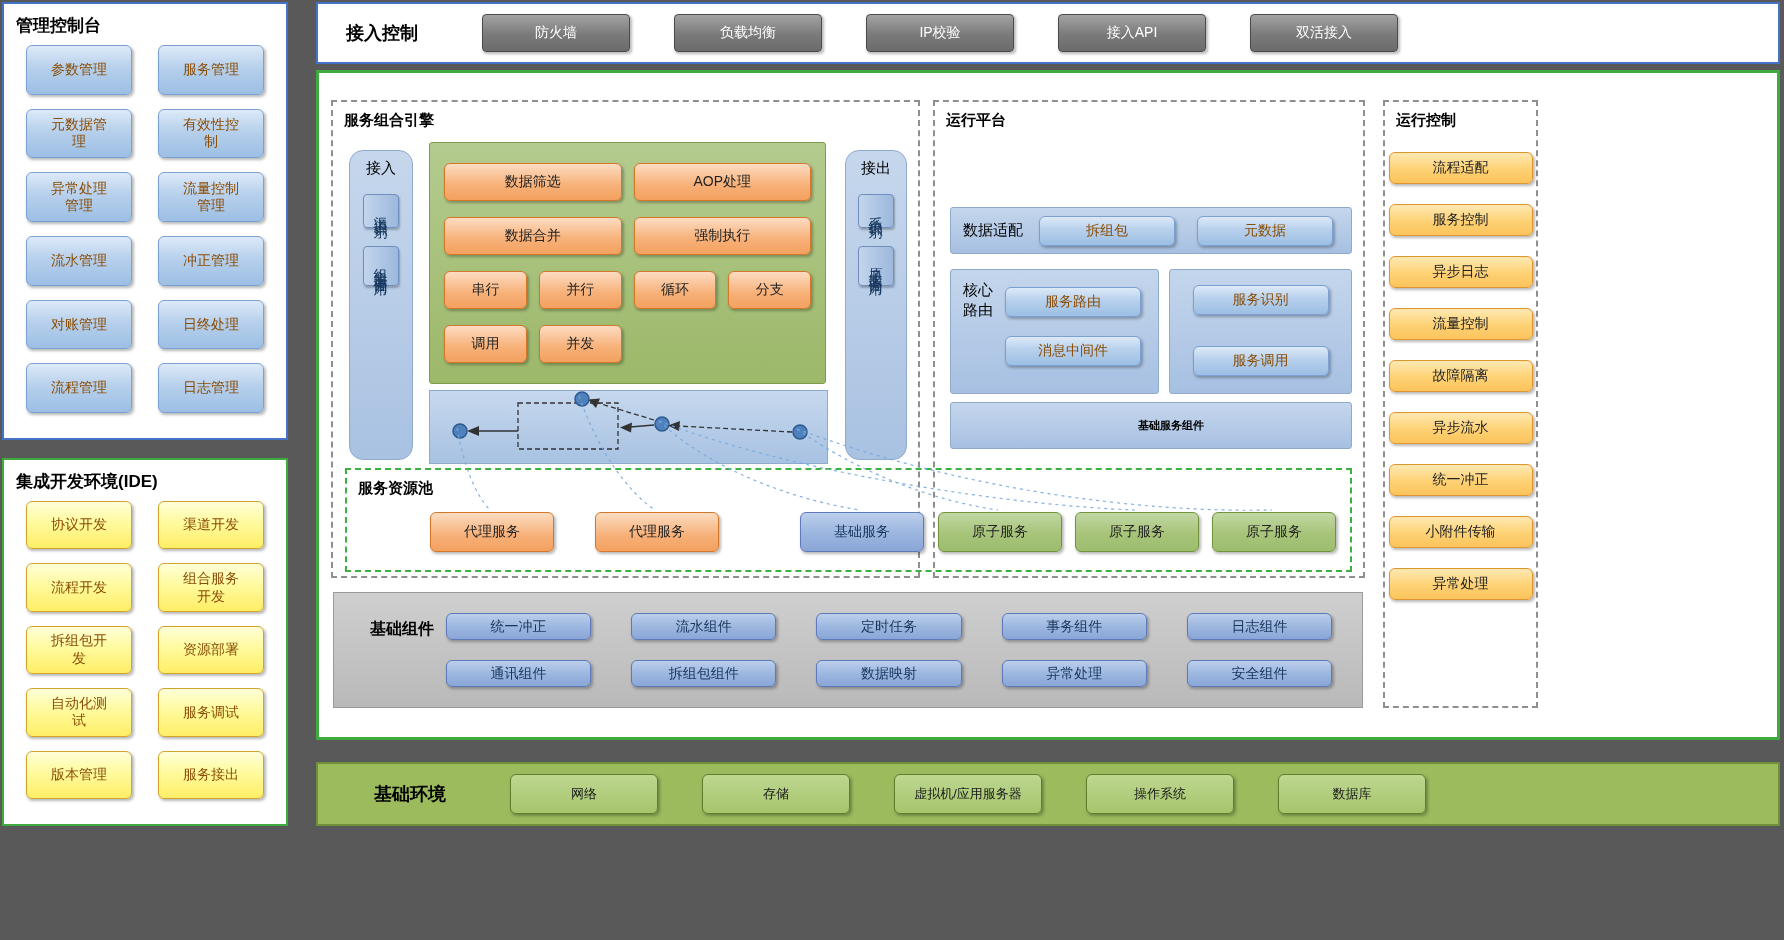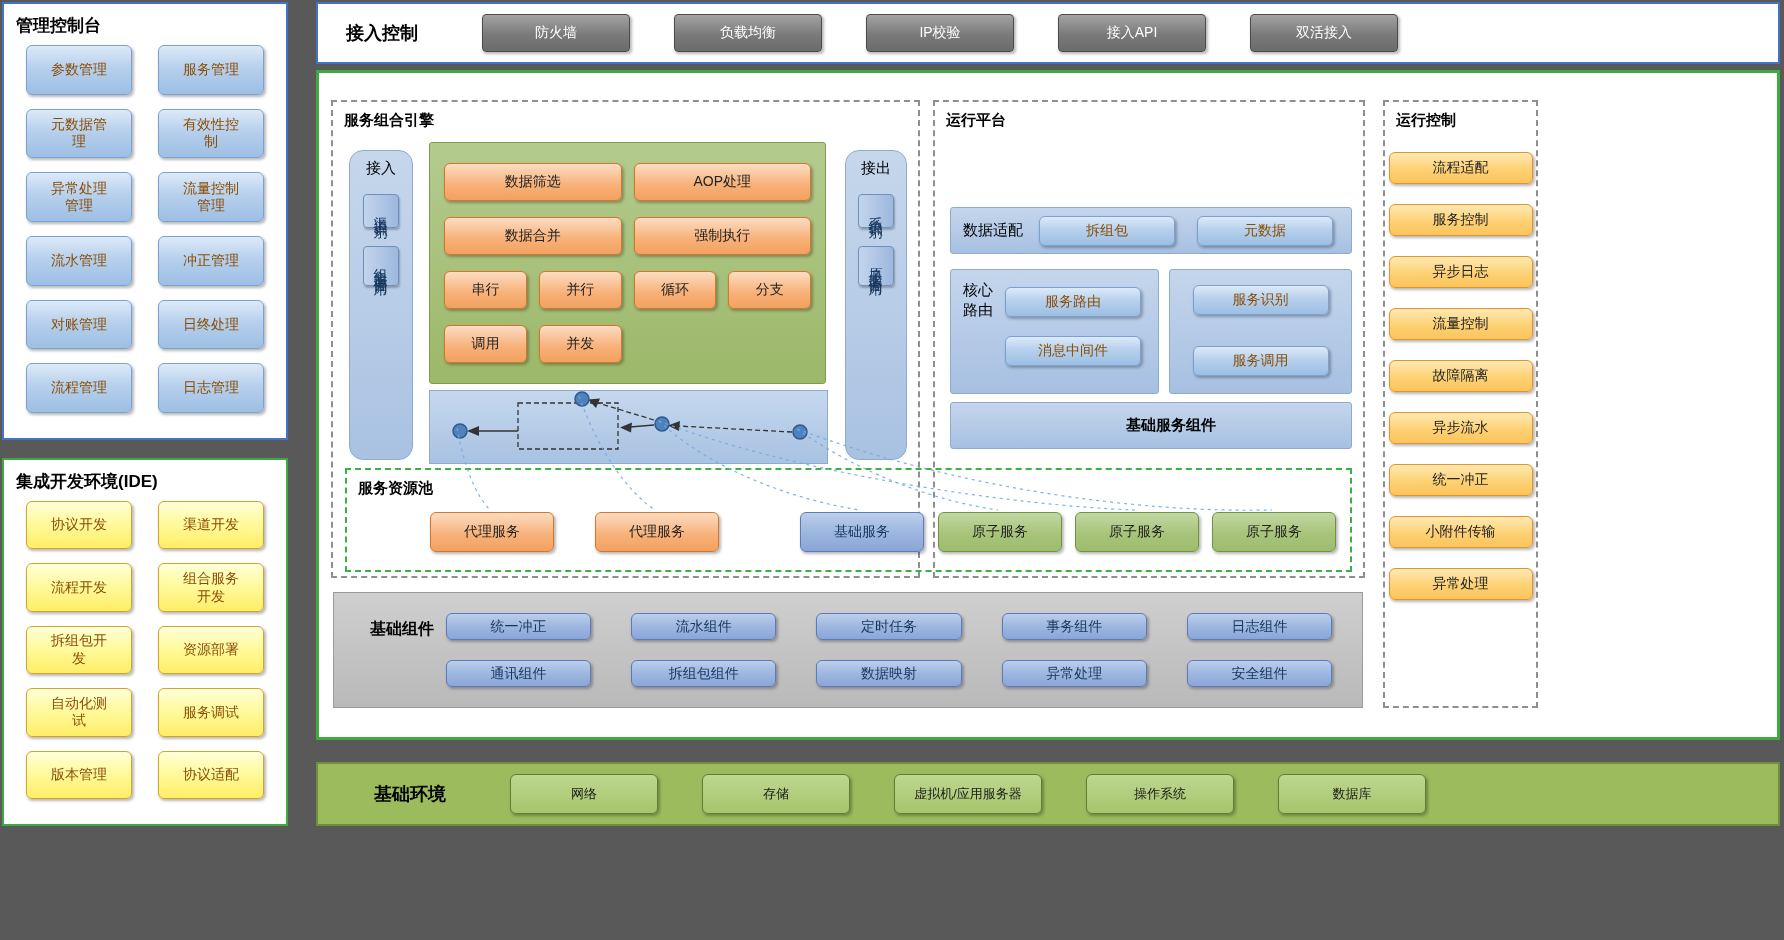--- a/index.html
+++ b/index.html
@@ -87,21 +87,21 @@
         background:linear-gradient(180deg,#c4d6ec,#a7c0e2);border:1px solid #8fa9cf;
         display:flex;box-sizing:border-box;}
   .core-label{width:46px;padding:10px 0 0 12px;font-size:15px;line-height:1.3;}
   .core-chips{display:flex;flex-direction:column;gap:19px;padding-top:17px;margin-left:8px;}
   #core-side{position:absolute;left:234px;top:167px;width:183px;height:125px;border-radius:3px;
              background:linear-gradient(180deg,#c4d6ec,#a7c0e2);border:1px solid #8fa9cf;
              display:flex;flex-direction:column;justify-content:space-between;
              align-items:center;padding:15px 0 17px;box-sizing:border-box;}
   #base-bar{position:absolute;left:15px;top:300px;width:402px;height:47px;border-radius:3px;
             background:linear-gradient(180deg,#c4d6ec,#a7c0e2);border:1px solid #8fa9cf;
-            display:flex;align-items:center;justify-content:center;font-size:15px;
+            display:flex;align-items:center;justify-content:center;font-size:11px;
             font-weight:600;color:#000;box-sizing:border-box;padding-left:40px;}
 
   
   #pool{left:26px;top:395px;width:1007px;height:104px;}
   .pool-chips{position:absolute;left:0;top:42px;display:flex;}
   .pool-chips>.chip{width:124px;height:40px;}
   .pool-chips>.chip:nth-child(1){margin-left:83px;}
   .pool-chips>.chip:nth-child(2){margin-left:41px;}
   .pool-chips>.chip:nth-child(3){margin-left:81px;}
   .pool-chips>.chip:nth-child(4){margin-left:14px;}
@@ -158,21 +158,21 @@
     <div class="grid">
         <div class="chip chip-yellow">协议开发</div>
         <div class="chip chip-yellow">流程开发</div>
         <div class="chip chip-yellow">拆组包开发</div>
         <div class="chip chip-yellow">自动化测试</div>
         <div class="chip chip-yellow">版本管理</div>
         <div class="chip chip-yellow">渠道开发</div>
         <div class="chip chip-yellow">组合服务开发</div>
         <div class="chip chip-yellow">资源部署</div>
         <div class="chip chip-yellow">服务调试</div>
-        <div class="chip chip-yellow">协议适配</div>
+        <div class="chip chip-yellow">服务接出</div>
       </div>
   </section>
 
   <section class="panel" id="access">
     <div class="panel-title inline">接入控制</div>
     <div class="hrow">
         <div class="chip chip-gray">防火墙</div>
         <div class="chip chip-gray">负载均衡</div>
         <div class="chip chip-gray">IP校验</div>
         <div class="chip chip-gray">接入API</div>

